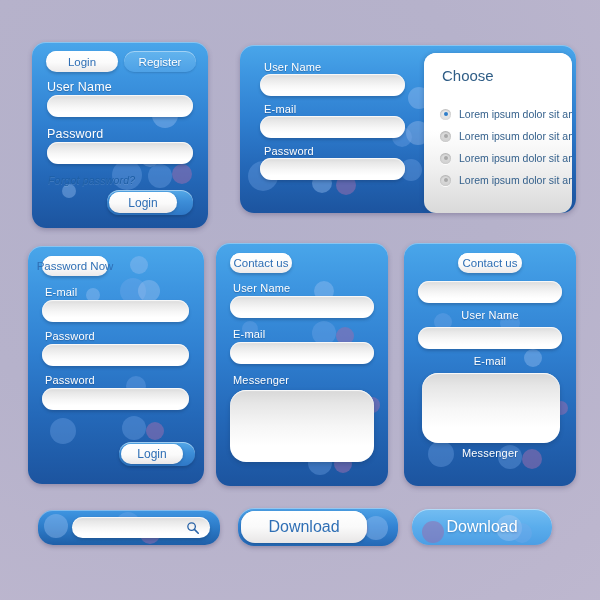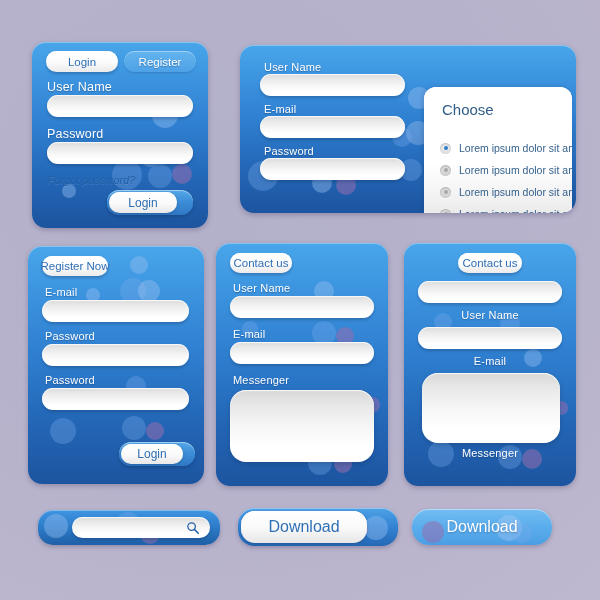--- a/index.html
+++ b/index.html
@@ -305,21 +305,21 @@
     <div class="lbl" style="left:24px; top:58px;">E-mail</div>
     <div style="position:absolute; left:20px; top:71px; width:145px; height:22px;">
       <input class="field" style="height: 22px;" type="text" placeholder="">
     </div>
 
     <div class="lbl" style="left:24px; top:100px;">Password</div>
     <div style="position:absolute; left:20px; top:113px; width:145px; height:22px;">
       <input class="field" style="height: 22px;" type="password" placeholder="">
     </div>
 
-    <div class="choose-panel" style="left:184px; top:8px; width:148px; height:160px;margin-top:34px;">
+    <div class="choose-panel" style="left:184px; top:8px; width:148px; height:160px;">
 
       <div class="choose-title">Choose</div>
 
       <div class="radio-row" style="top:55px;">
         <span class="radio on">
             <i></i>
           </span>
         <span class="radio-label">Lorem ipsum dolor sit amet</span>
       </div>
 
@@ -351,21 +351,21 @@
     <div class="bokeh blue" style="left:102px; top:10px;  width:18px; height:18px;"></div>
     <div class="bokeh blue2" style="left:92px;  top:32px;  width:26px; height:26px;"></div>
     <div class="bokeh pale" style="left:110px; top:34px;  width:22px; height:22px;"></div>
     <div class="bokeh blue" style="left:58px;  top:42px;  width:14px; height:14px;"></div>
     <div class="bokeh blue2" style="left:98px;  top:130px; width:20px; height:20px;"></div>
     <div class="bokeh blue2" style="left:22px;  top:172px; width:26px; height:26px;"></div>
     <div class="bokeh blue2" style="left:94px;  top:170px; width:24px; height:24px;"></div>
     <div class="bokeh purple" style="left:118px; top:176px; width:18px; height:18px;"></div>
 
     <div class="tab active" style="left:14px; top:10px; width:66px; height:20px;">
-      <span>Register Now</span>
+      <span>Password Now</span>
     </div>
 
     <div class="lbl" style="left:17px; top:40px;">E-mail</div>
     <div style="position:absolute; left:14px; top:54px; width:147px; height:22px;">
       <input class="field" style="height: 22px;" type="text" placeholder="">
     </div>
 
     <div class="lbl" style="left:17px; top:84px;">Password</div>
     <div style="position:absolute; left:14px; top:98px; width:147px; height:22px;">
       <input class="field" style="height: 22px;" type="password" placeholder="">

